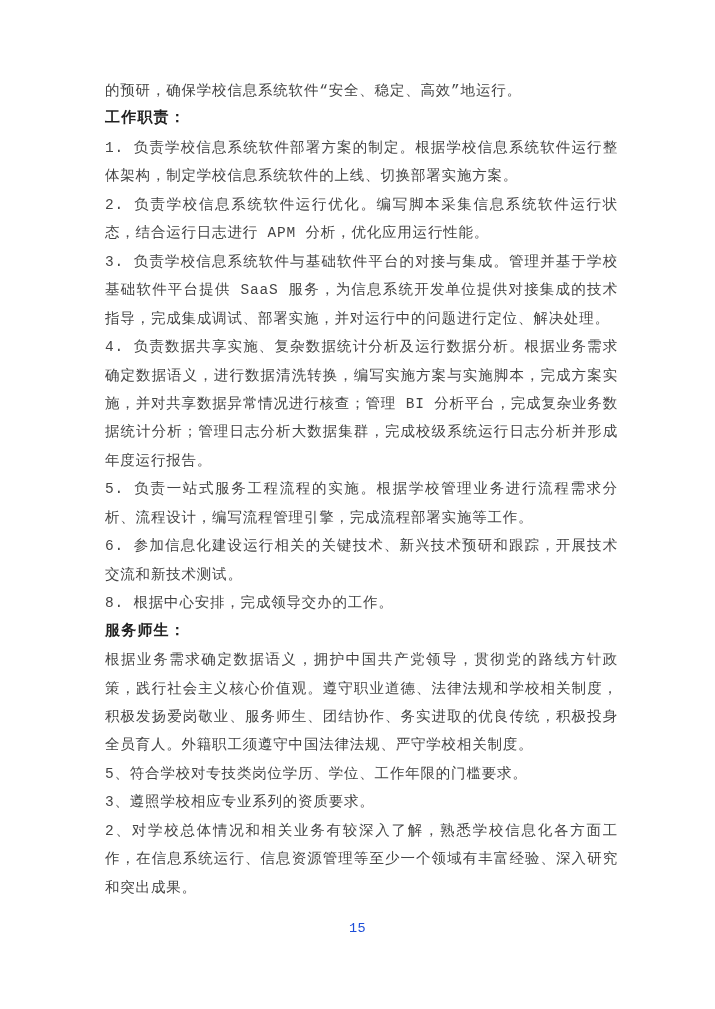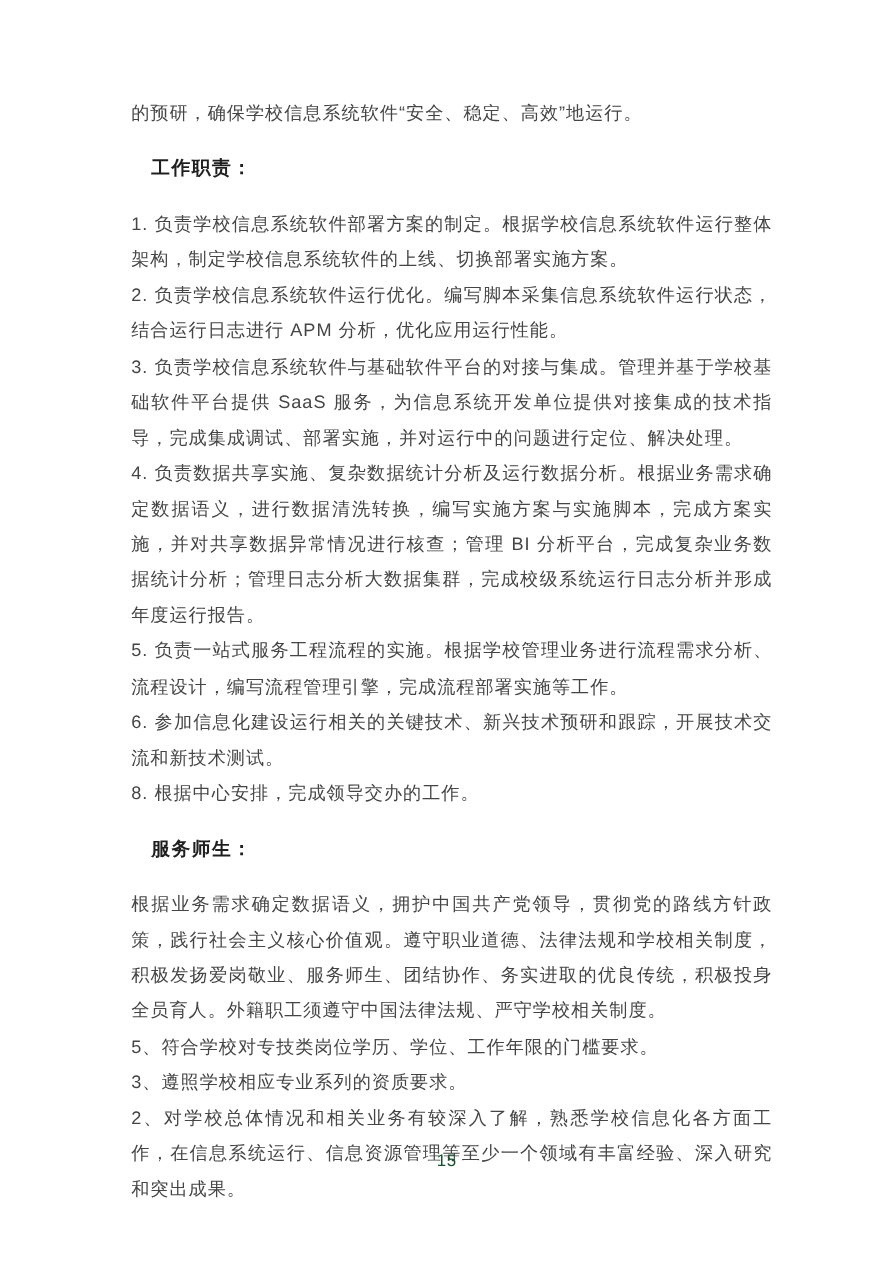--- a/index.html
+++ b/index.html
@@ -6,55 +6,55 @@
     margin: 0;
     padding: 0;
     background: #ffffff;
   }
   .page {
     position: relative;
     width: 715px;
     height: 1009px;
     background: #ffffff;
     overflow: hidden;
-    font-family: Liberation Sans, sans-serif;
+    font-family: Liberation Mono, monospace;
   }
   .content {
     position: absolute;
     left: 105px;
     top: 77px;
     width: 513px;
   }
   .para {
     margin: 0;
     font-size: 14.5px;
     line-height: 28.45px;
     color: #454545;
     text-align: justify;
     text-justify: inter-ideograph;
     letter-spacing: 0.8px;
     text-align-last: left;
   }
   .heading {
-    margin: 16px;
+    margin: 0;
     font-size: 15px;
     line-height: 28.45px;
     font-weight: 700;
     color: #1f1f1f;
     letter-spacing: 1.2px;
   }
   .page-number {
     position: absolute;
     left: 0;
     top: 920px;
     width: 100%;
     text-align: center;
     font-size: 13.5px;
     line-height: 18px;
-    color: #14532d;
+    color: #1d4ed8;
     letter-spacing: 0.5px;
   }
 </style>
 </head>
 <body>
 
 <div class="page">
   <div class="content">
     <p class="para">的预研，确保学校信息系统软件“安全、稳定、高效”地运行。</p>
 

